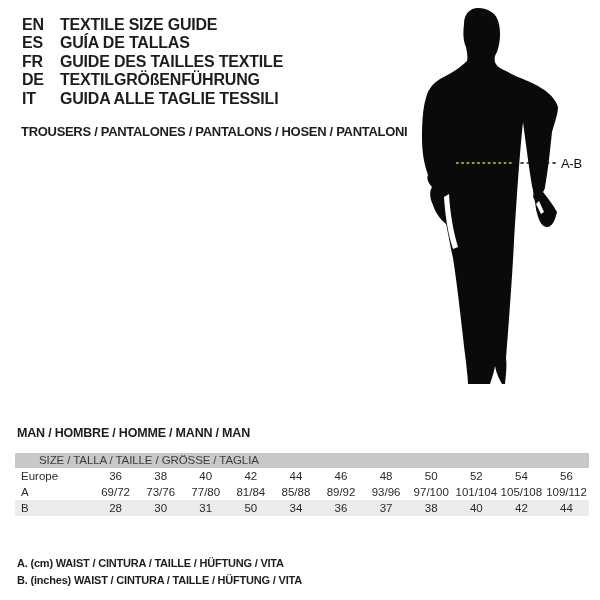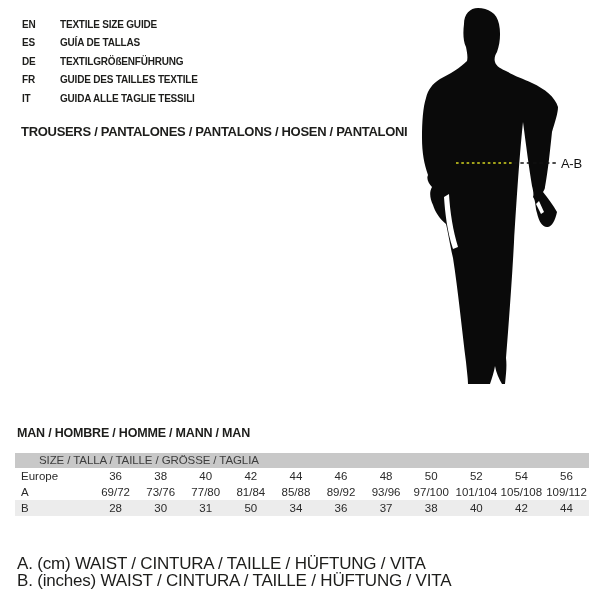--- a/index.html
+++ b/index.html
@@ -2,56 +2,56 @@
 <html><head>
 <meta charset="utf-8">
 <style>
   html,body{margin:0;padding:0;background:#fff;}
   .canvas{
     position:relative;width:600px;height:600px;background:#ffffff;overflow:hidden;
     font-family:"Liberation Sans",sans-serif;color:#1d1d1b;
   }
   
   .lang-list{position:absolute;left:22px;top:16px;}
-  .lang-row{height:18.4px;line-height:18.4px;font-size:10px;font-weight:bold;letter-spacing:-0.2px;white-space:nowrap;}
+  .lang-row{height:18.4px;line-height:18.4px;font-size:16px;font-weight:bold;letter-spacing:-0.2px;white-space:nowrap;}
   .lang-code{display:inline-block;width:38px;}
   
   .category{position:absolute;left:21px;top:124px;font-size:13px;font-weight:bold;letter-spacing:-0.3px;white-space:nowrap;}
   
   .figure{position:absolute;left:400px;top:0;width:200px;height:420px;}
   
   .man-heading{position:absolute;left:17px;top:426px;font-size:12.5px;font-weight:bold;letter-spacing:-0.2px;white-space:nowrap;}
   
   .size-table{position:absolute;left:15px;top:453px;width:574px;}
   .size-header{height:15px;line-height:15px;background:#c8c8c8;color:#3d3d3d;font-size:11.5px;padding-left:24px;letter-spacing:-0.1px;}
   .size-table table{border-collapse:collapse;table-layout:fixed;width:574px;}
   .size-table td{height:16px;font-size:11.5px;color:#2a2a2a;text-align:center;padding:0;white-space:nowrap;overflow:hidden;margin-left:29px;}
   .size-table td.rowlabel{text-align:left;padding-left:6px;}
   .size-table tr.shaded{background:#ececec;}
   
-  .footnotes{position:absolute;left:17px;top:555px;font-size:17px;font-weight:normal;letter-spacing:-0.2px;}
+  .footnotes{position:absolute;left:17px;top:555px;font-size:11px;font-weight:bold;letter-spacing:-0.2px;}
   .footnotes div{height:17px;line-height:17px;white-space:nowrap;}
 </style>
 </head>
 <body>
 
 <div class="canvas">
 
   <div class="lang-list">
     <div class="lang-row">
       <span class="lang-code">EN</span><span>TEXTILE SIZE GUIDE</span>
     </div>
     <div class="lang-row">
       <span class="lang-code">ES</span><span>GUÍA DE TALLAS</span>
     </div>
     <div class="lang-row">
-      <span class="lang-code">DE</span><span>TEXTILGRÖßENFÜHRUNG</span>
+      <span class="lang-code">FR</span><span>GUIDE DES TAILLES TEXTILE</span>
     </div>
     <div class="lang-row">
-      <span class="lang-code">FR</span><span>GUIDE DES TAILLES TEXTILE</span>
+      <span class="lang-code">DE</span><span>TEXTILGRÖßENFÜHRUNG</span>
     </div>
     <div class="lang-row">
       <span class="lang-code">IT</span><span>GUIDA ALLE TAGLIE TESSILI</span>
     </div>
   </div>
 
   <div class="category">TROUSERS / PANTALONES / PANTALONS / HOSEN / PANTALONI</div>
 
   <svg class="figure" viewBox="400 0 200 420" xmlns="http://www.w3.org/2000/svg">
     <path fill="#0a0a0a" d="

